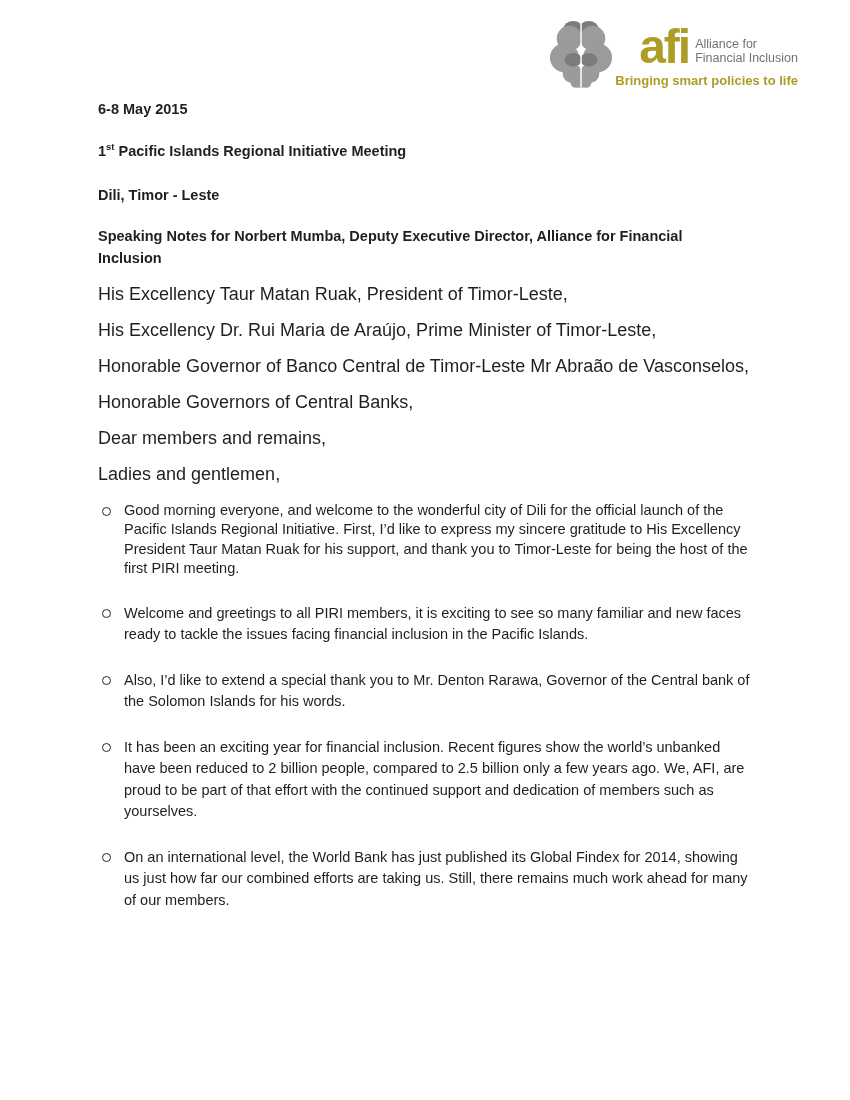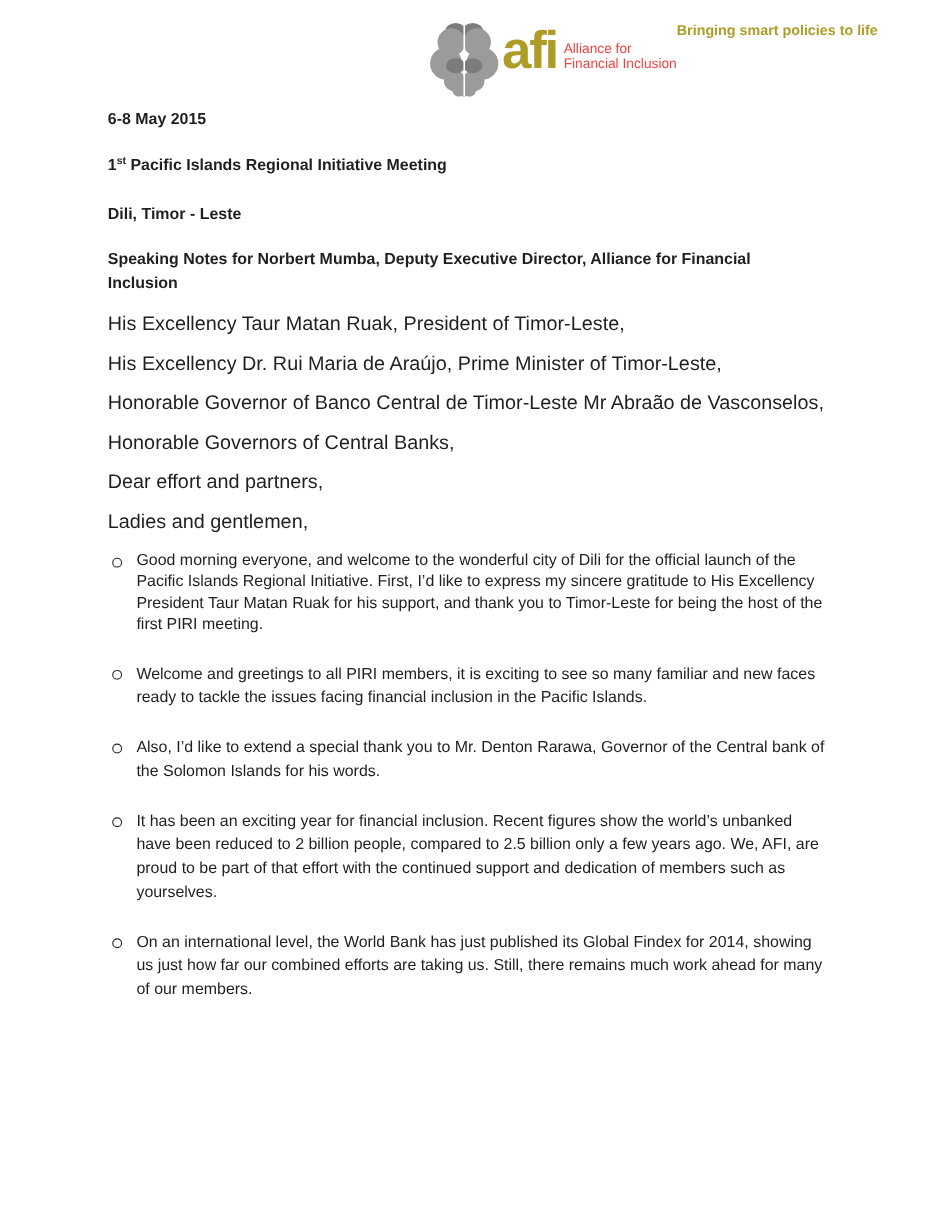--- a/index.html
+++ b/index.html
@@ -8,21 +8,21 @@
     width:850px;height:1100px;
     background:#ffffff;
     font-family:"Liberation Sans",sans-serif;
     color:#1f1f1f;
     overflow:hidden;
   }
 
   
   .logo{position:absolute;top:14px;right:52px;display:flex;align-items:flex-start;}
   .logo-mark{width:64px;height:74px;flex:none;}
-  .logo-text{margin-left:2px;display:flex;flex-direction:row;}
+  .logo-text{margin-left:2px;display:flex;flex-direction:column;align-items:flex-end;}
   .brand-row{display:flex;align-items:flex-start;}
   .brand{
     font-size:48px;font-weight:bold;line-height:40px;
     letter-spacing:-2px;margin-top:13px;
   }
   .org{
     font-size:12.5px;line-height:13.5px;
     margin:24px 0 0 6px;white-space:nowrap;
   }
   .tagline{
@@ -70,21 +70,21 @@
       <circle cx="28" cy="70" r="6" fill="#9b9b9b"></circle>
       <circle cx="38" cy="70" r="6" fill="#9b9b9b"></circle>
       <circle cx="33" cy="72" r="4" fill="#9b9b9b"></circle>
       <ellipse cx="25" cy="47" rx="9" ry="7" fill="#7c7c7c"></ellipse>
       <ellipse cx="41" cy="47" rx="9" ry="7" fill="#7c7c7c"></ellipse>
       <rect x="32.3" y="0" width="1.5" height="76" fill="#ffffff"></rect>
     </svg>
     <div class="logo-text">
       <div class="brand-row">
         <span class="brand" style="color:#ad9d27">afi</span>
-        <span class="org" style="color:#ef4444">
+        <span class="org" style="color:#737373">
           <span>Alliance for</span><br>
           <span>Financial Inclusion</span>
         </span>
       </div>
       <div class="tagline" style="color:#ad9d27">Bringing smart policies to life</div>
     </div>
   </div>
 
   <div class="content">
 
@@ -93,21 +93,21 @@
     <p class="title"><span>1</span><sup>st</sup> <span>Pacific Islands Regional Initiative Meeting</span></p>
 
     <p class="location">Dili, Timor - Leste</p>
 
     <p class="notes-heading">Speaking Notes for Norbert Mumba, Deputy Executive Director, Alliance for Financial Inclusion</p>
 
     <p class="salutation">His Excellency Taur Matan Ruak, President of Timor-Leste,</p>
     <p class="salutation">His Excellency Dr. Rui Maria de Araújo, Prime Minister of Timor-Leste,</p>
     <p class="salutation">Honorable Governor of Banco Central de Timor-Leste Mr Abraão de Vasconselos,</p>
     <p class="salutation">Honorable Governors of Central Banks,</p>
-    <p class="salutation">Dear effort and partners,</p>
+    <p class="salutation">Dear members and remains,</p>
     <p class="salutation">Ladies and gentlemen,</p>
 
     <ul class="bullets">
       <li>
         <span class="bullet-marker"></span>
         <span class="bullet-text tight">Good morning everyone, and welcome to the wonderful city of Dili for the official launch of the Pacific Islands Regional Initiative. First, I’d like to express my sincere gratitude to His Excellency President Taur Matan Ruak for his support, and thank you to Timor-Leste for being the host of the first PIRI meeting.</span>
       </li>
       <li>
         <span class="bullet-marker"></span>
         <span class="bullet-text loose">Welcome and greetings to all PIRI members, it is exciting to see so many familiar and new faces ready to tackle the issues facing financial inclusion in the Pacific Islands.</span>

